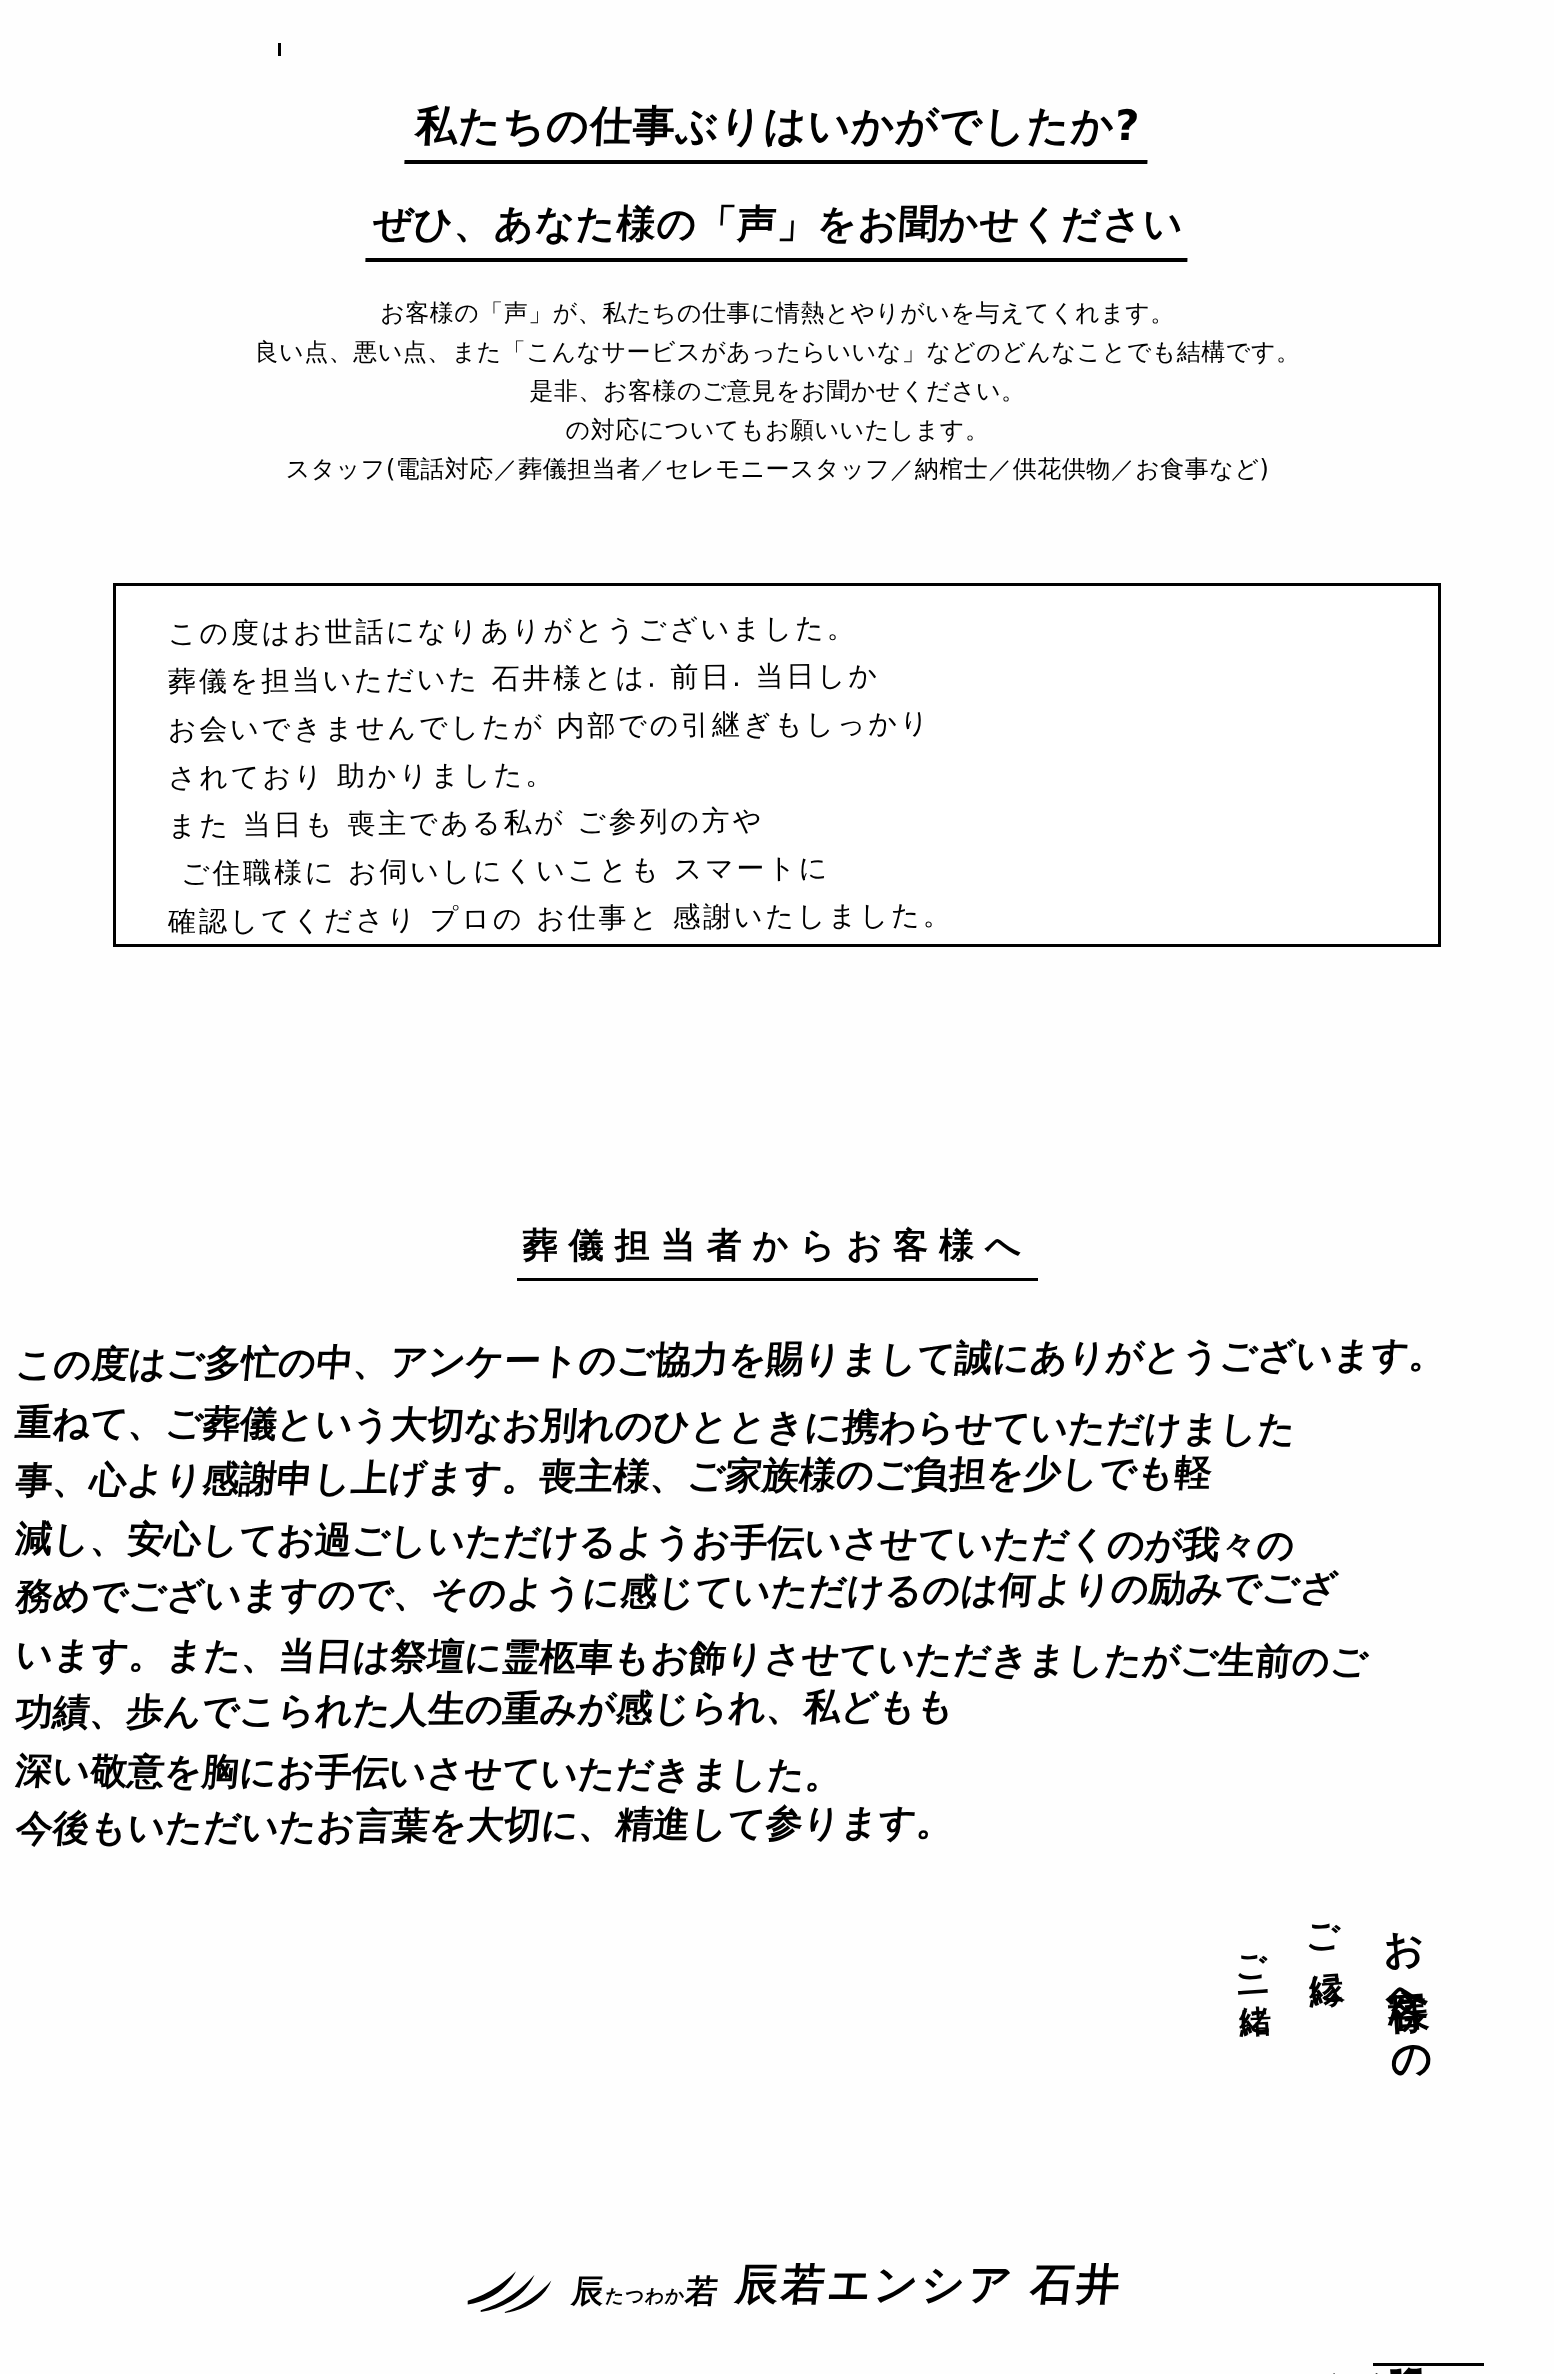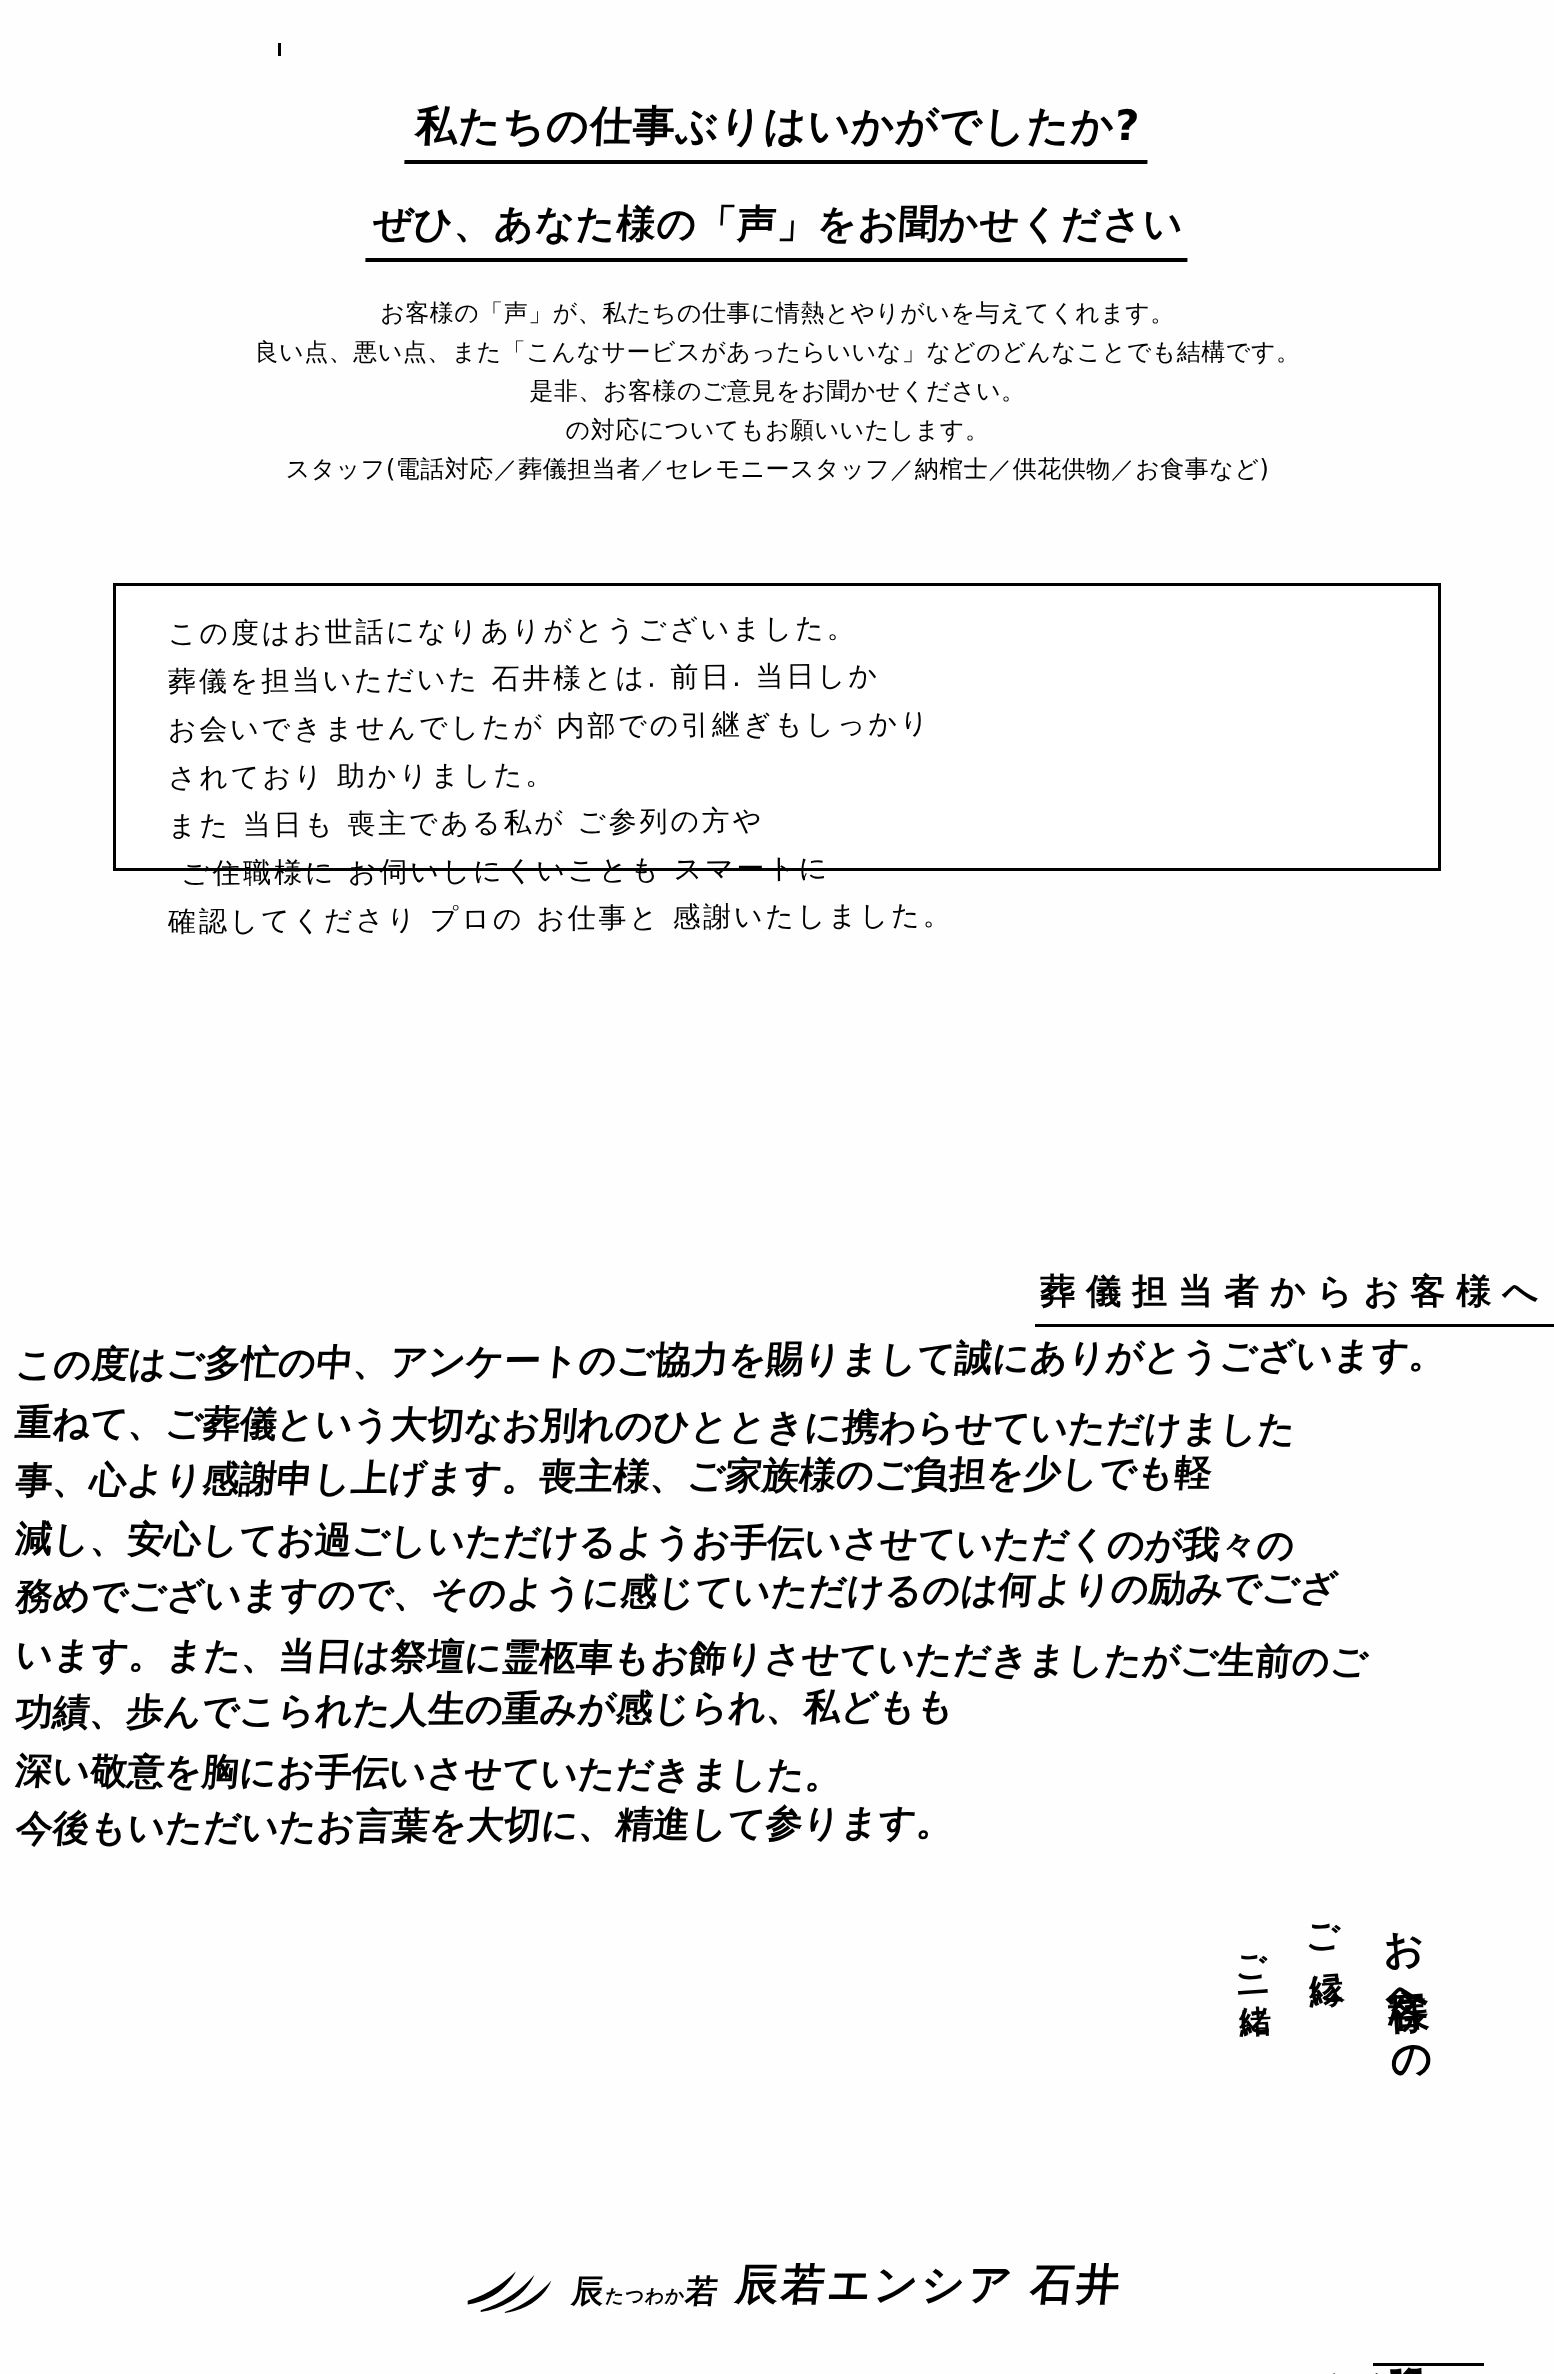--- a/index.html
+++ b/index.html
@@ -63,21 +63,21 @@
     letter-spacing: 0.5px;
   }
   .lead div { white-space: nowrap; }
 
   
   .comment-box {
     position: absolute;
     left: 113px;
     top: 583px;
     width: 1328px;
-    height: 288px;
+    height: 364px;
     border: 3.7px solid #000;
     box-sizing: border-box;
     background: #fff;
   }
   .comment-inner {
     position: absolute;
     left: 52px;
     top: 24px;
     right: 28px;
   }
@@ -88,24 +88,24 @@
     letter-spacing: 2.8px;
     white-space: nowrap;
     transform: rotate(-0.5deg);
     transform-origin: left center;
   }
   .hw-line.indent { padding-left: 13px; }
 
   
   .staff-heading {
     position: absolute;
-    top: 1268px;
+    top: 1222px;
     left: 0;
     width: 100%;
-    text-align: right;
+    text-align: center;
   }
   .staff-heading span {
     display: inline-block;
     font-size: 35px;
     font-weight: bold;
     letter-spacing: 11px;
     padding: 0 5.6px 9.3px 5.6px;
     border-bottom: 3.7px solid #000;
   }
 

